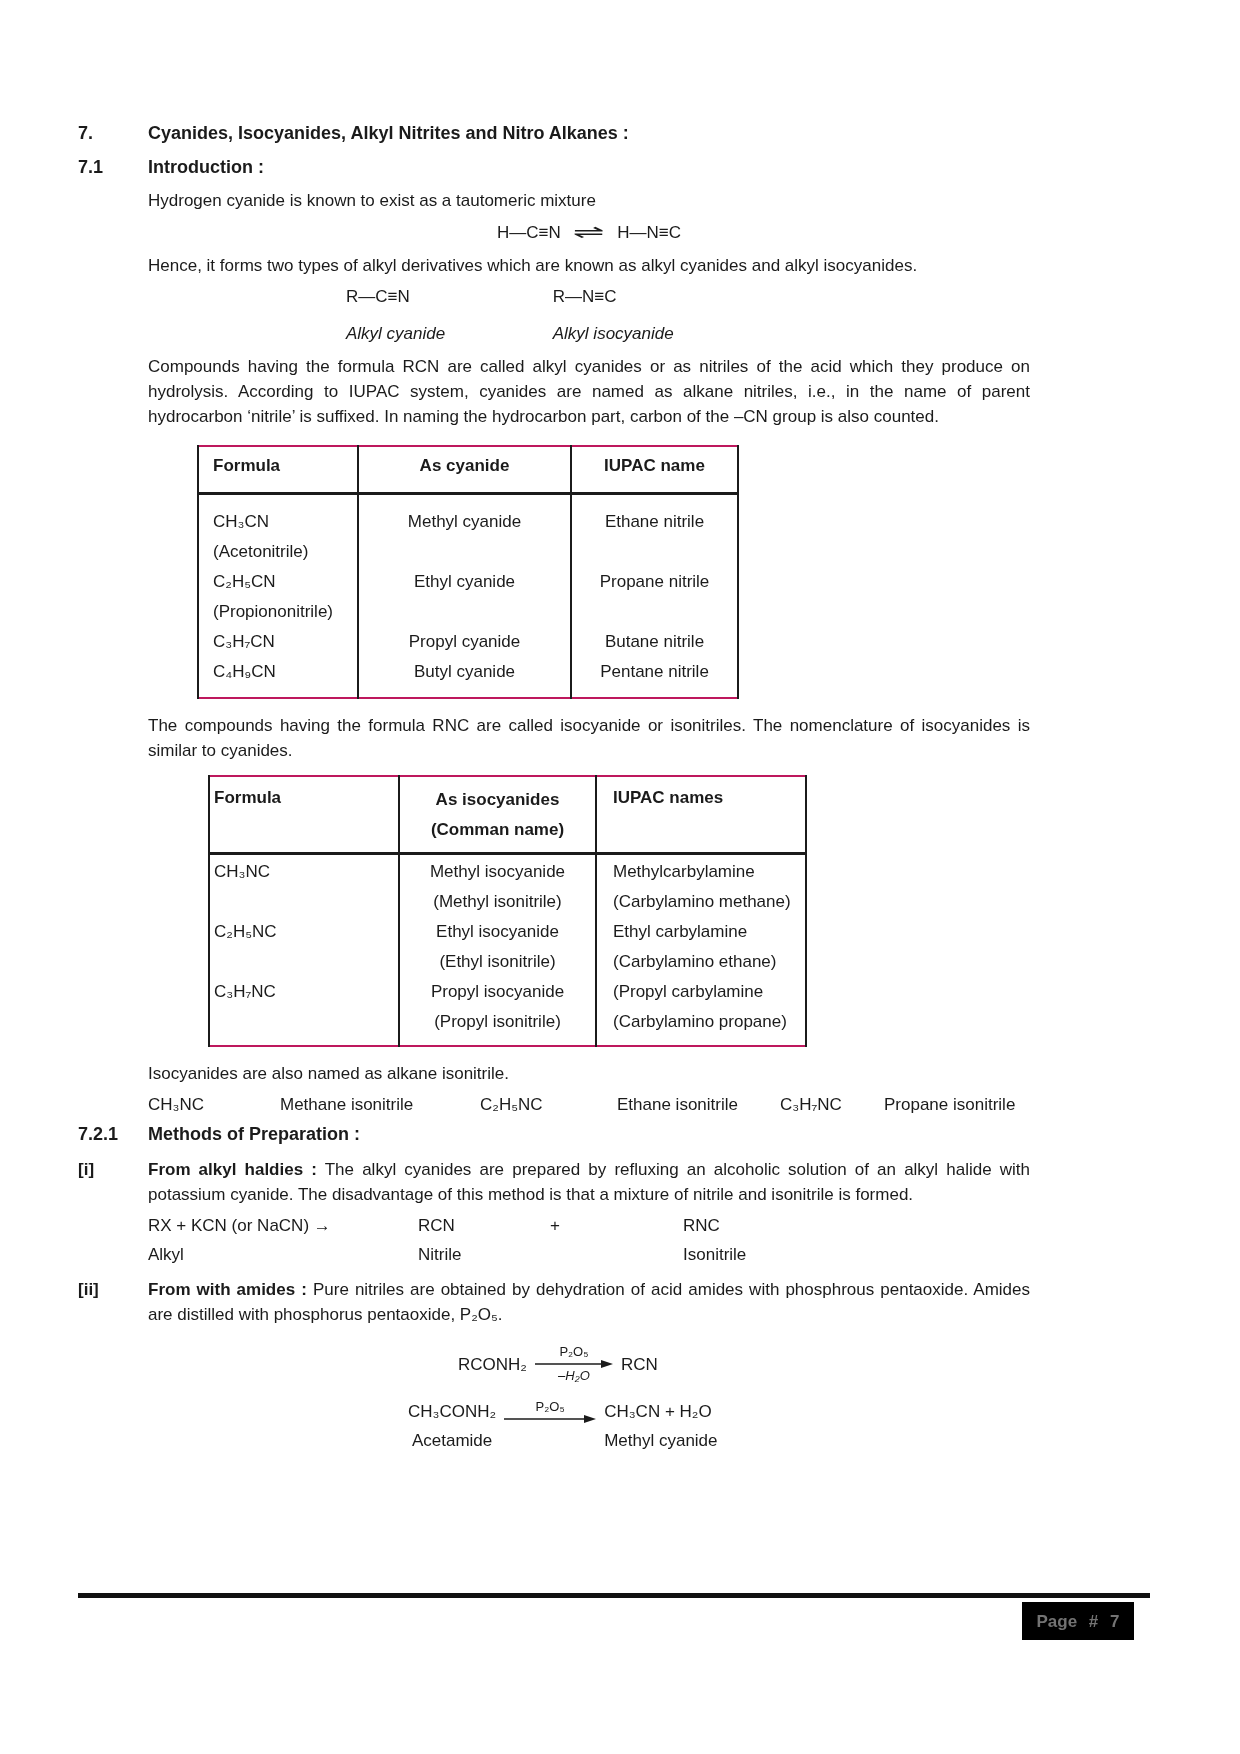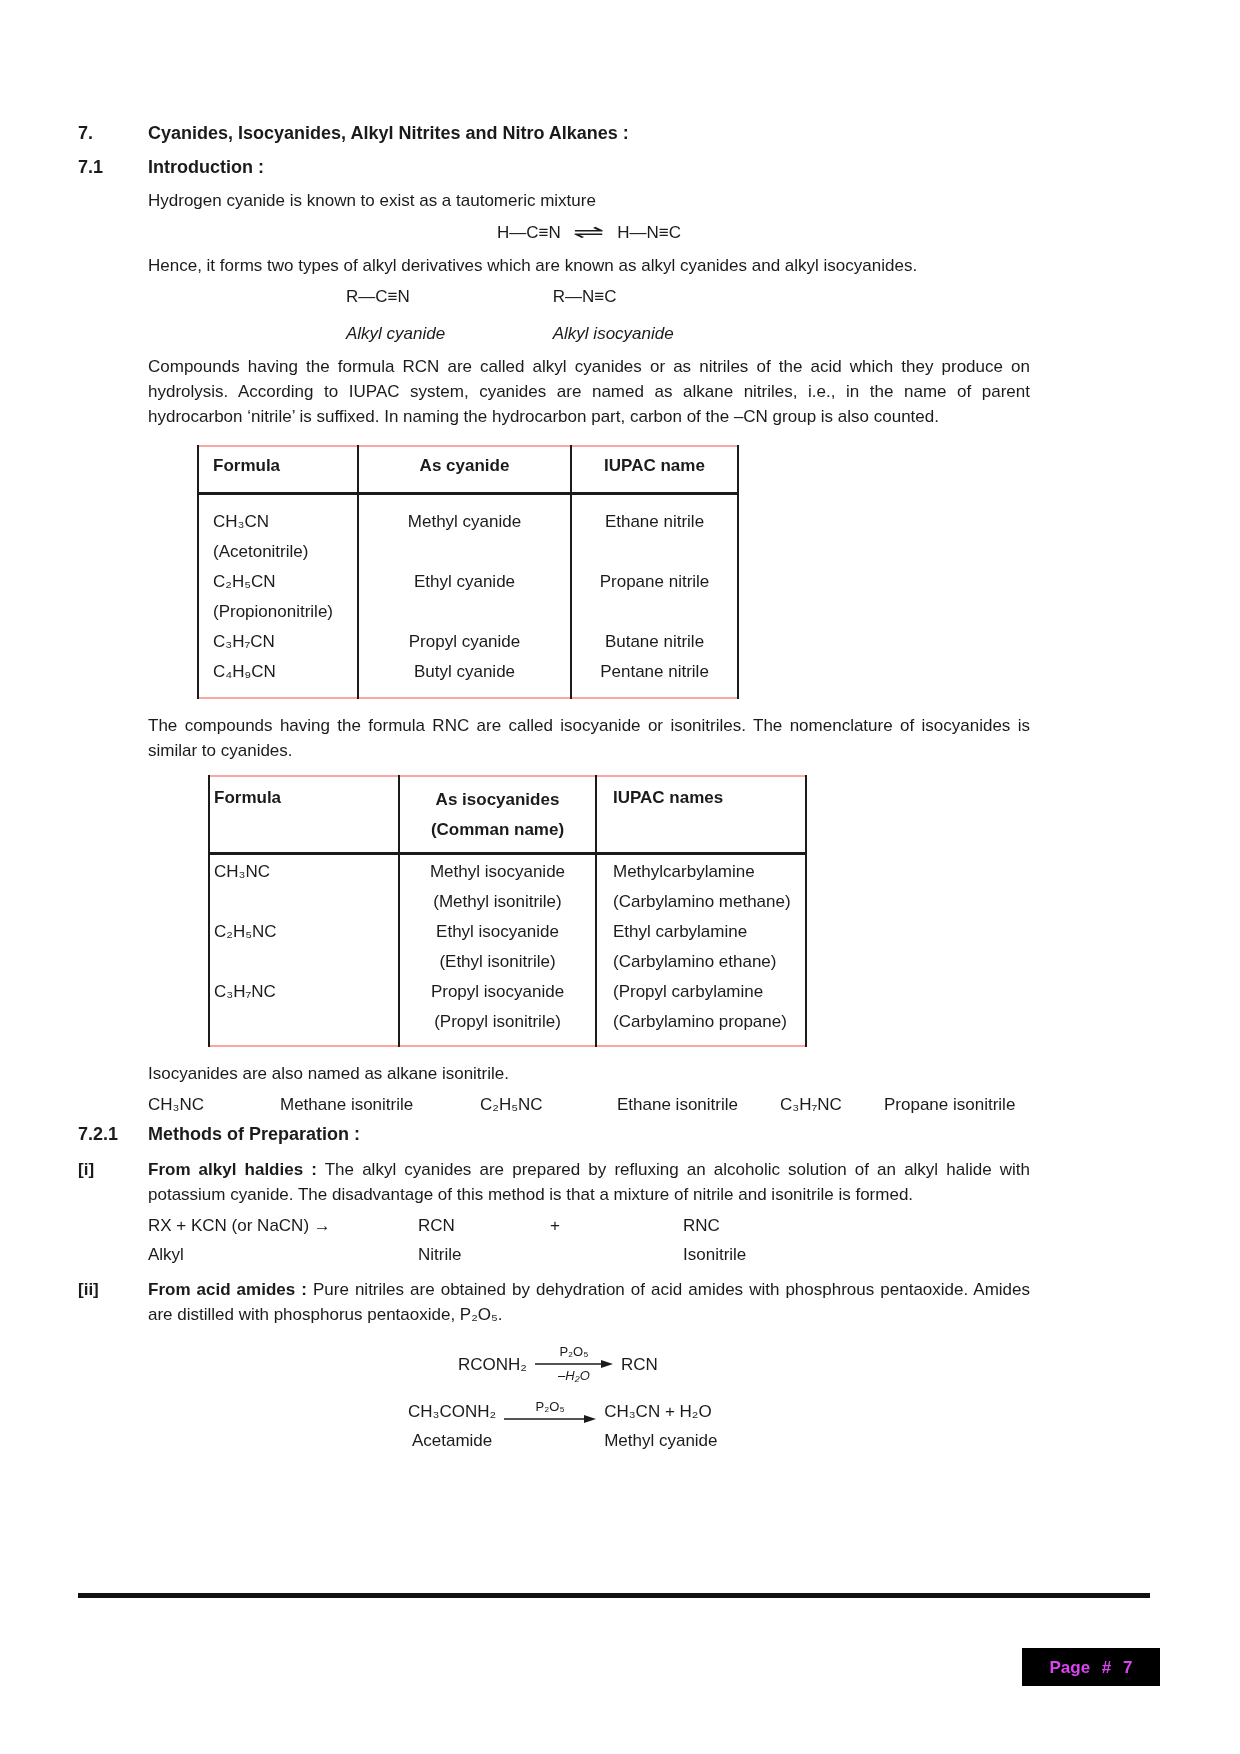--- a/index.html
+++ b/index.html
@@ -30,21 +30,21 @@
   .chem{white-space:nowrap;}
   .eqm{display:inline-block;transform:scaleX(2.1);margin:0 16px;font-size:18px;}
 
   
   .pair-row{margin-left:70px;line-height:29px;}
   .pair-a{display:inline-block;margin-left:198px;width:202px;}
   .pair-b{display:inline-block;}
 
   
   table{border-collapse:collapse;table-layout:fixed;}
-  .tbl{border:2px solid #fca5a5;}
+  .tbl{border:2px solid #be185d;}
   .tbl th,.tbl td{border-left:2px solid #1b1b1b;border-right:2px solid #1b1b1b;vertical-align:top;font-weight:normal;}
   .tbl th{border-bottom:3px solid #1b1b1b;font-weight:700;text-align:center;}
   .t1{margin:16px 0 0 119px;width:540px;}
   .t1 th{height:38px;padding-top:6px;}
   .t1 th.left,.t1 td.left{text-align:left;padding-left:14px;}
   .t1 td{padding-top:12px;padding-bottom:10px;}
   .t2{margin:12px 0 0 130px;width:597px;}
   .t2 th{height:66px;padding-top:8px;}
   .t2 th.left{text-align:left;padding-left:4px;}
   .t2 td{padding-top:2px;padding-bottom:8px;}
@@ -67,25 +67,24 @@
   .rxn-line2{display:grid;grid-template-columns:auto auto auto;justify-content:start;margin-left:330px;align-items:center;}
   .arrowbox{display:inline-flex;flex-direction:column;align-items:center;margin:0 8px;}
   .arrowbox .albl{font-size:13px;line-height:14px;}
   .arrowbox .blbl{font-size:13px;line-height:14px;font-style:italic;}
   .lblrow{line-height:29px;margin-top:2px;}
   .lbl-center{text-align:center;}
 
   
   .footer-rule{position:absolute;left:78px;top:1593px;width:1072px;height:5px;background:#111;}
   .page-badge{
-    position:absolute;left:1022px;top:1602px;width:138px;height:38px;
-    background:#000;color:#d946ef;font-weight:700;font-size:17px;
+    position:absolute;left:1022px;top:1602px;width:112px;height:38px;
+    background:#000;color:#737373;font-weight:700;font-size:17px;
     display:flex;align-items:center;justify-content:center;
     word-spacing:7px;
-    margin-top:46px;
   }
 </style>
 </head>
 <body>
 
 <div class="page">
   <div class="content">
 
     <div class="sec h-main">
       <span class="gnum">7.</span>
@@ -233,21 +232,21 @@
       <span class="chem">RNC</span>
     </div>
     <div class="rxnrow rg2">
       <span>Alkyl</span>
       <span>Nitrile</span>
       <span>Isonitrile</span>
     </div>
 
     <div class="sec mt8">
       <span class="gnum">[ii]</span>
-      <span class="just" style="display:block;"><b>From acid amides :</b> <span>Pure nitriles are obtained by dehydration of acid amides with phosphrous pentaoxide. Amides are distilled with phosphorus pentaoxide, P₂O₅.</span></span>
+      <span class="just" style="display:block;"><b>From with amides :</b> <span>Pure nitriles are obtained by dehydration of acid amides with phosphrous pentaoxide. Amides are distilled with phosphorus pentaoxide, P₂O₅.</span></span>
     </div>
 
     <div class="rxn-line mt18">
       <span class="chem">RCONH₂</span>
       <span class="arrowbox">
         <span class="albl chem">P₂O₅</span>
         <svg width="78" height="10" viewBox="0 0 78 10">
             <path d="M0 5 H70" stroke="#1b1b1b" stroke-width="1.6"></path>
             <path d="M66 1 L78 5 L66 9 Z" fill="#1b1b1b"></path>
           </svg>

